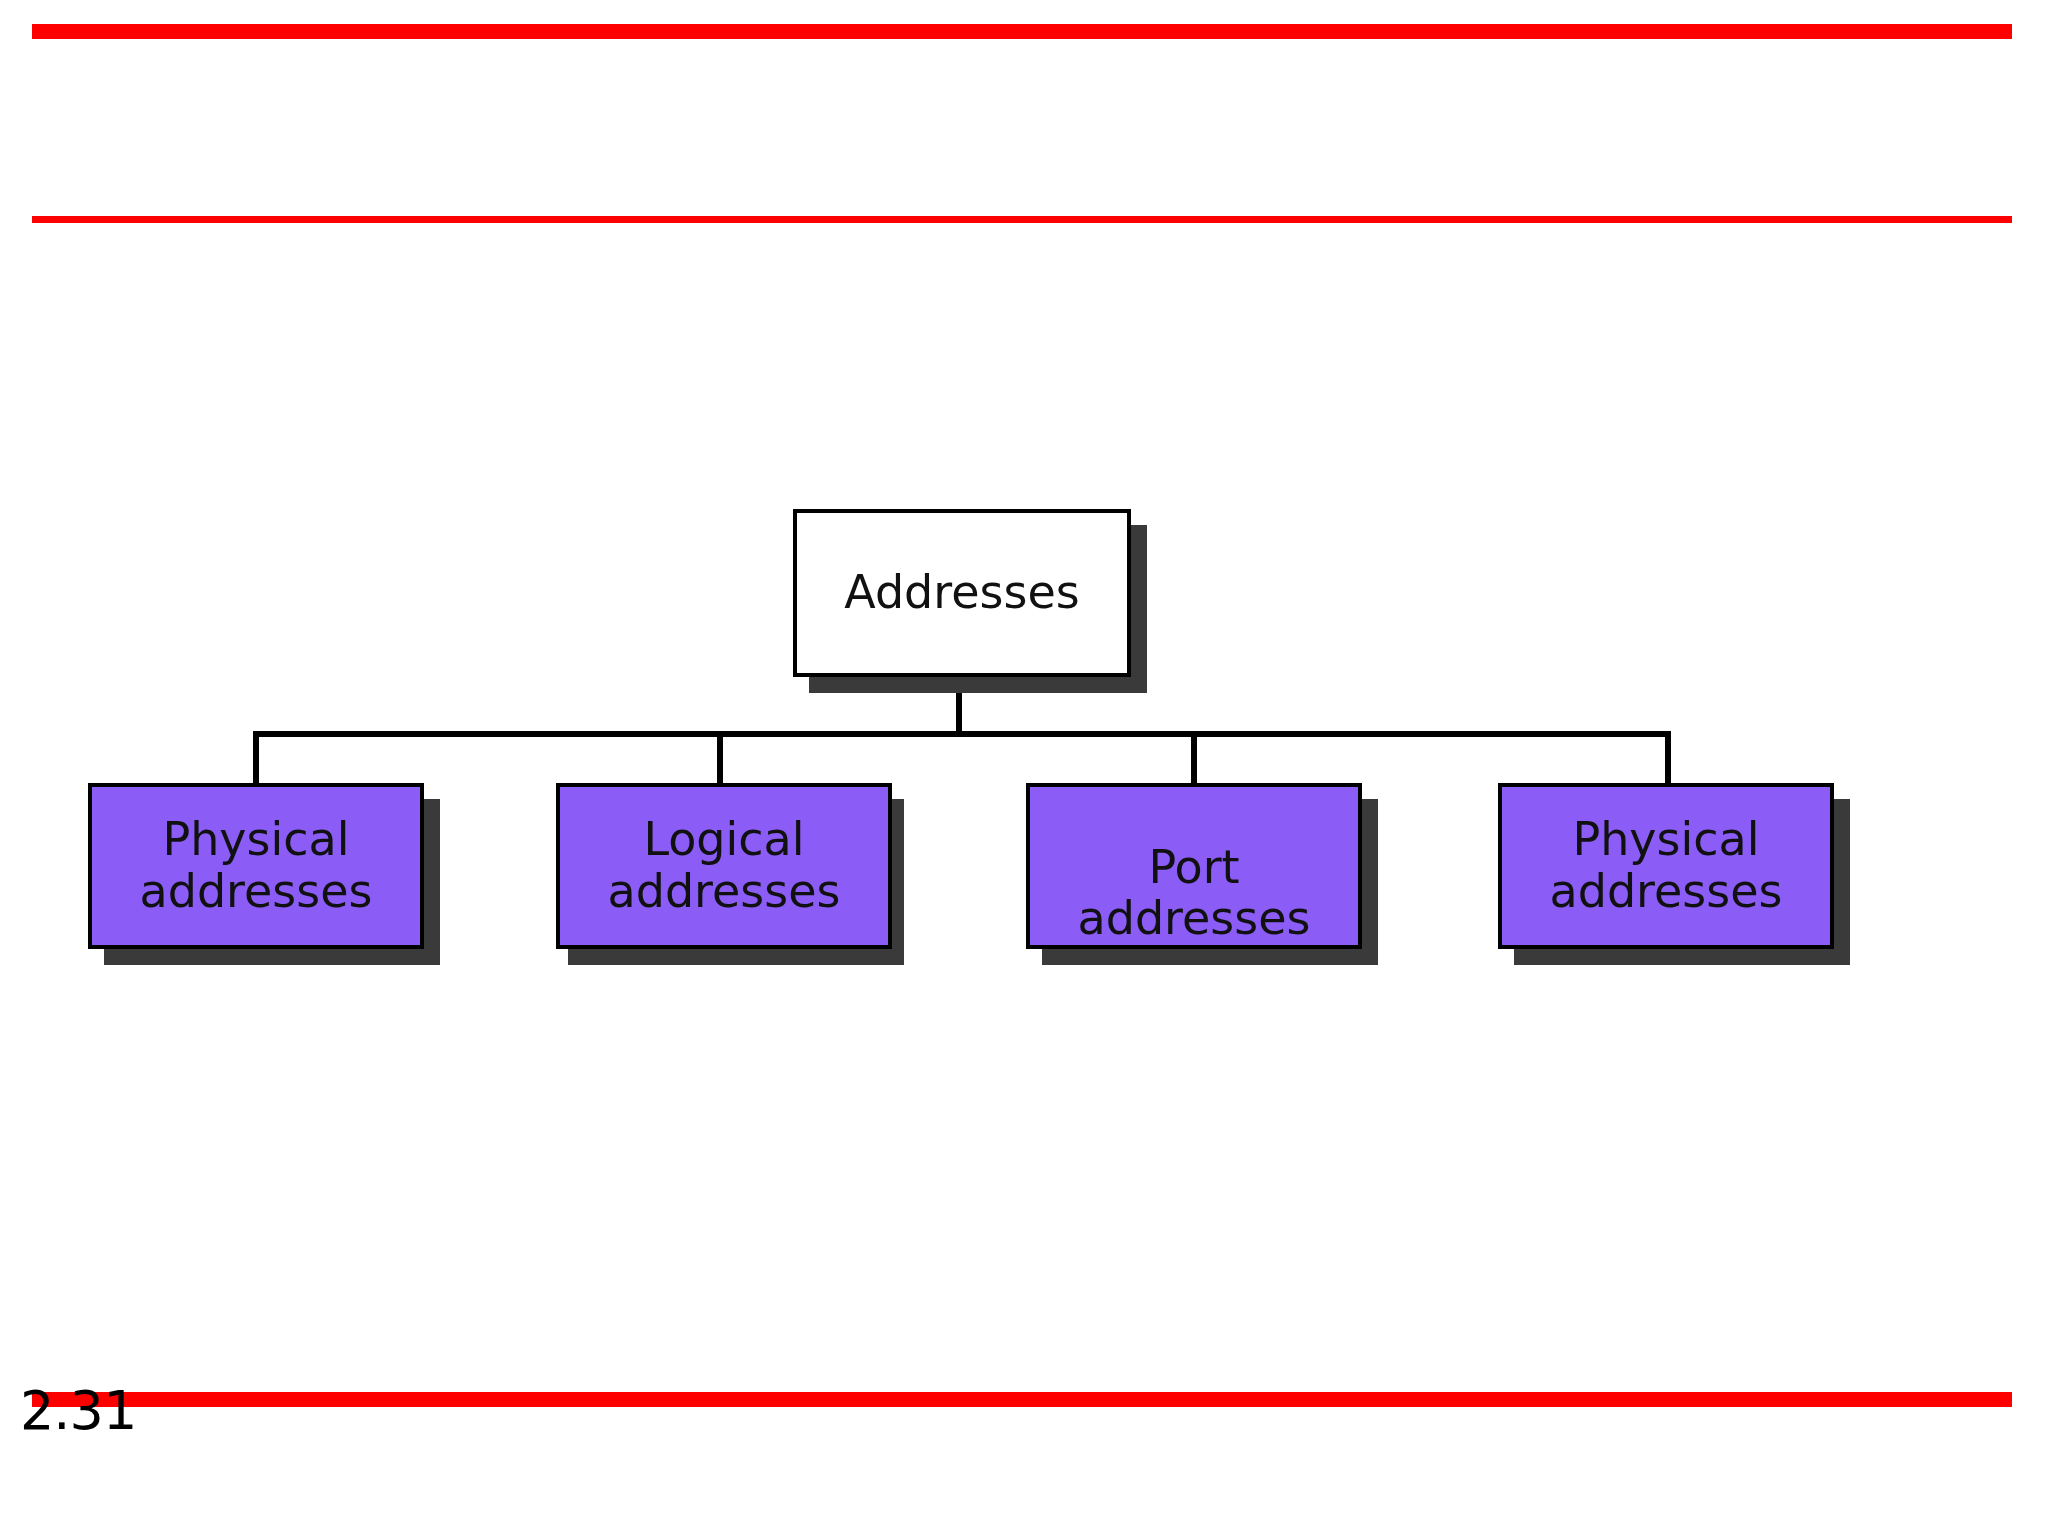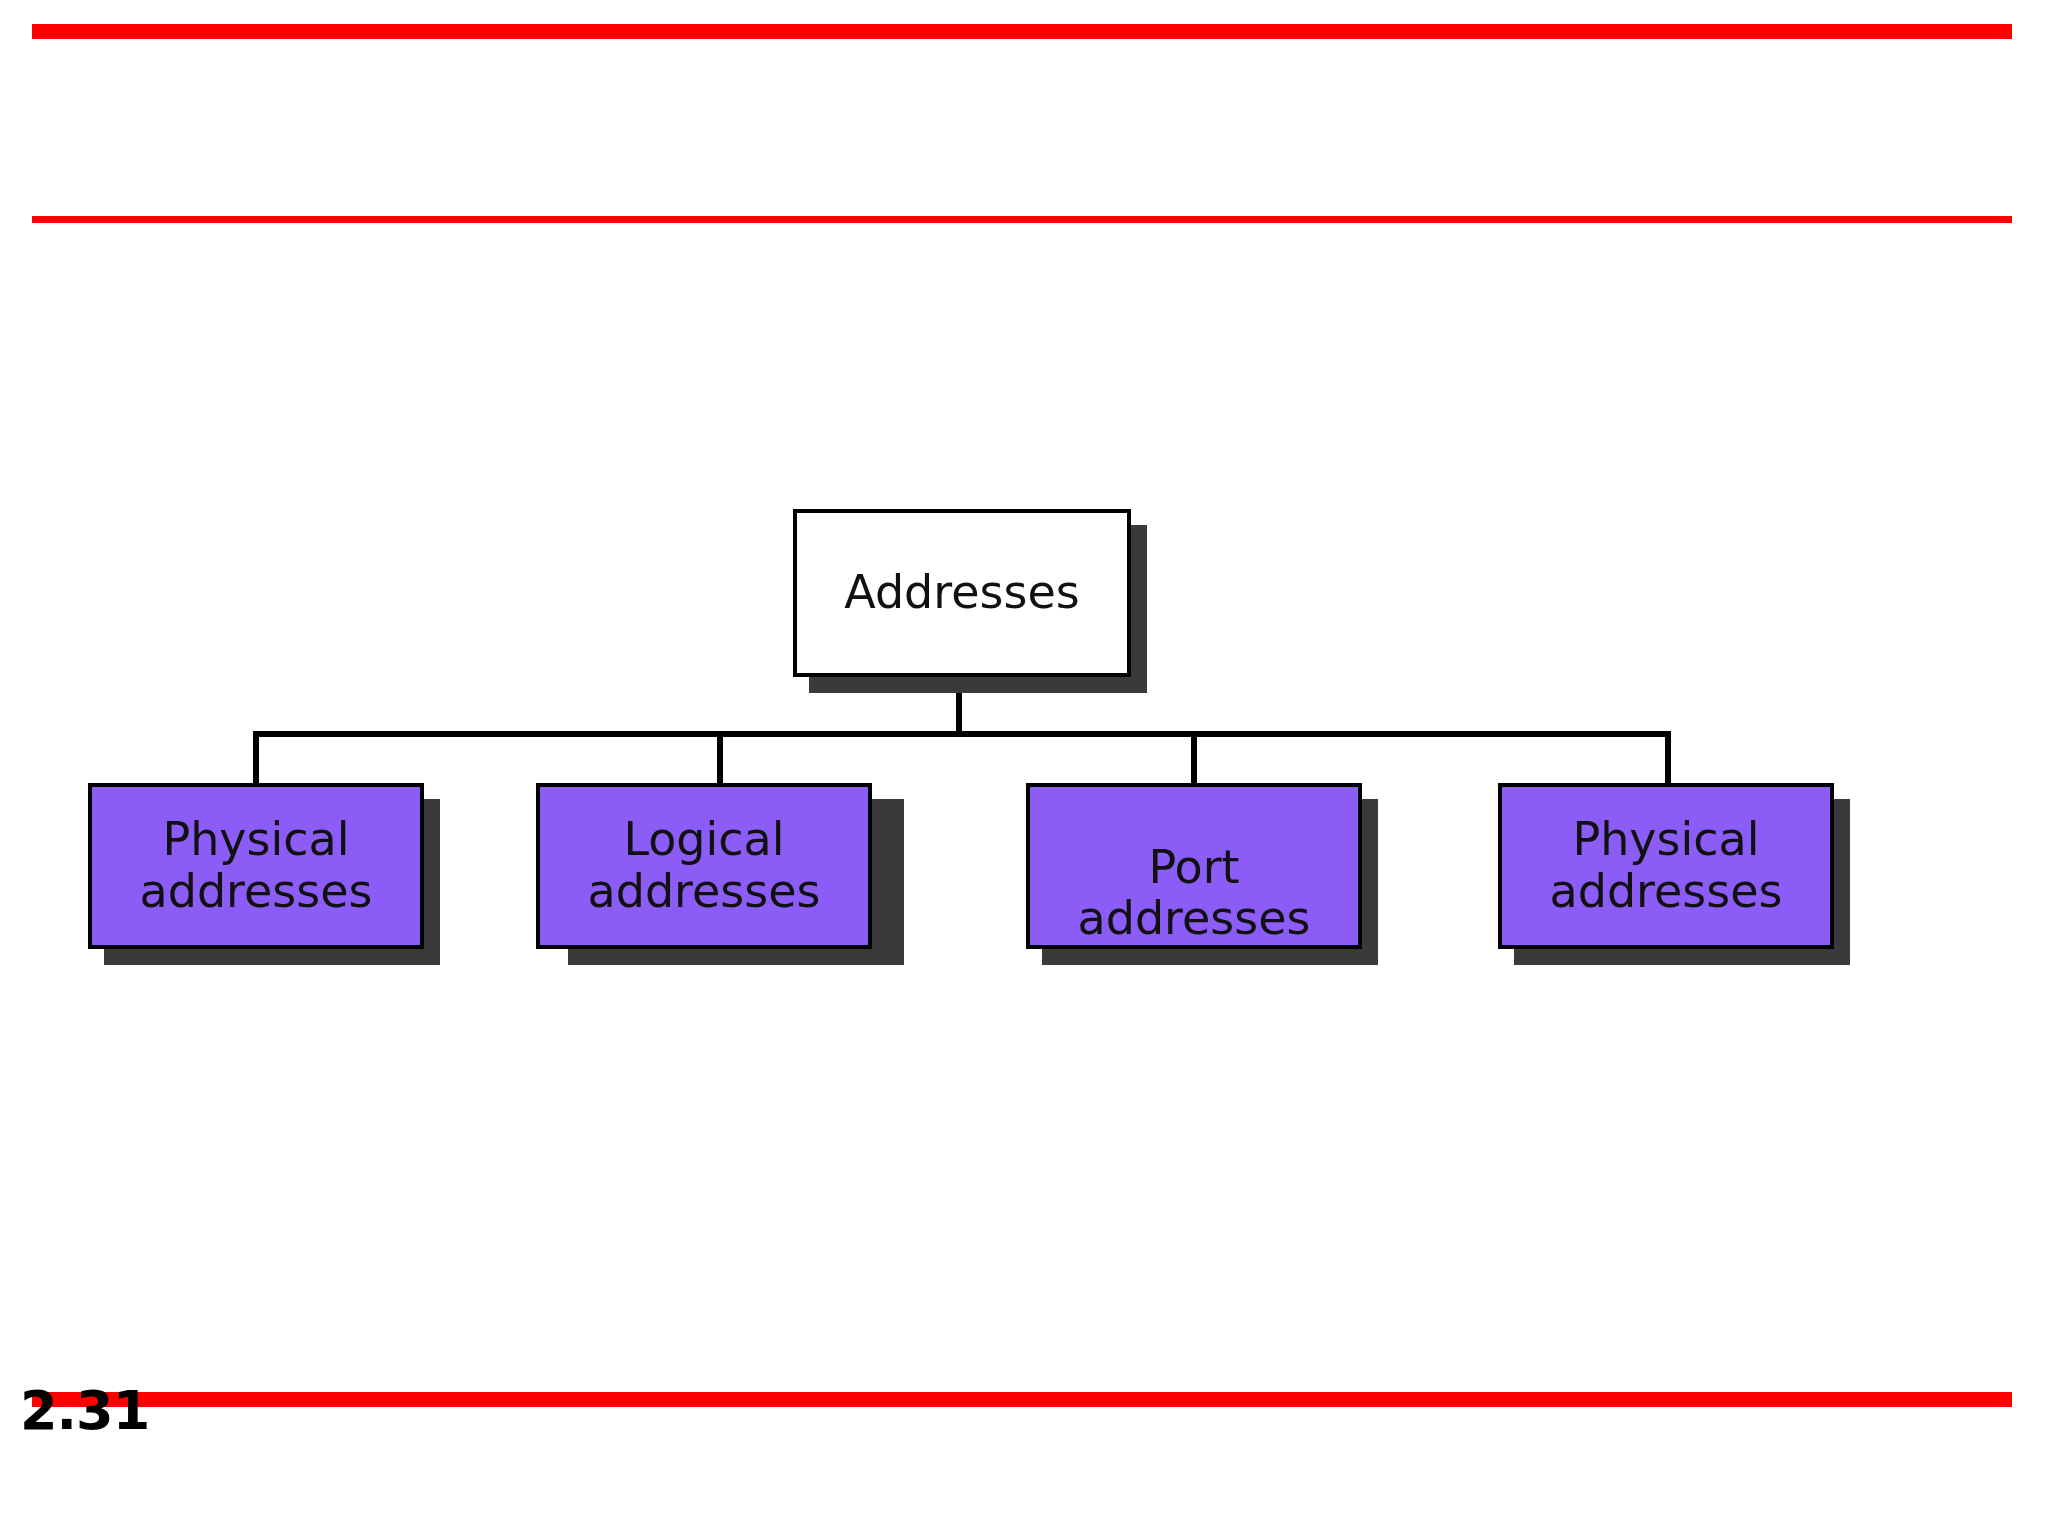--- a/index.html
+++ b/index.html
@@ -66,21 +66,21 @@
     color: #000000;
     margin-left: 26px;
   }
 
   
   #page-number {
     position: absolute;
     left: 20px;
     top: 1379px;
     font-family: "DejaVu Sans", sans-serif;
-    font-weight: bold;
+    font-weight: normal;
     font-size: 54px;
     color: #000000;
     letter-spacing: -1px;
   }
 
   
   #diagram {
     position: absolute;
     left: 0;
     top: 0;
@@ -129,21 +129,21 @@
     background: #8b5cf6;
   }
   .leaf-shadow {
     width: 336px;
     height: 166px;
     top: 799px;
   }
 
   #node-physical  { left: 88px;  }
   #shadow-physical{ left: 104px; }
-  #node-logical   { left: 536px; }
+  #node-logical   { left: 556px; }
   #shadow-logical { left: 568px; }
   #node-port      { left: 1026px; align-items: flex-end;}
   #shadow-port    { left: 1042px;}
   #node-specific  { left: 1498px;}
   #shadow-specific{ left: 1514px;}
 
   
   .conn {
     position: absolute;
     background: #000000;

